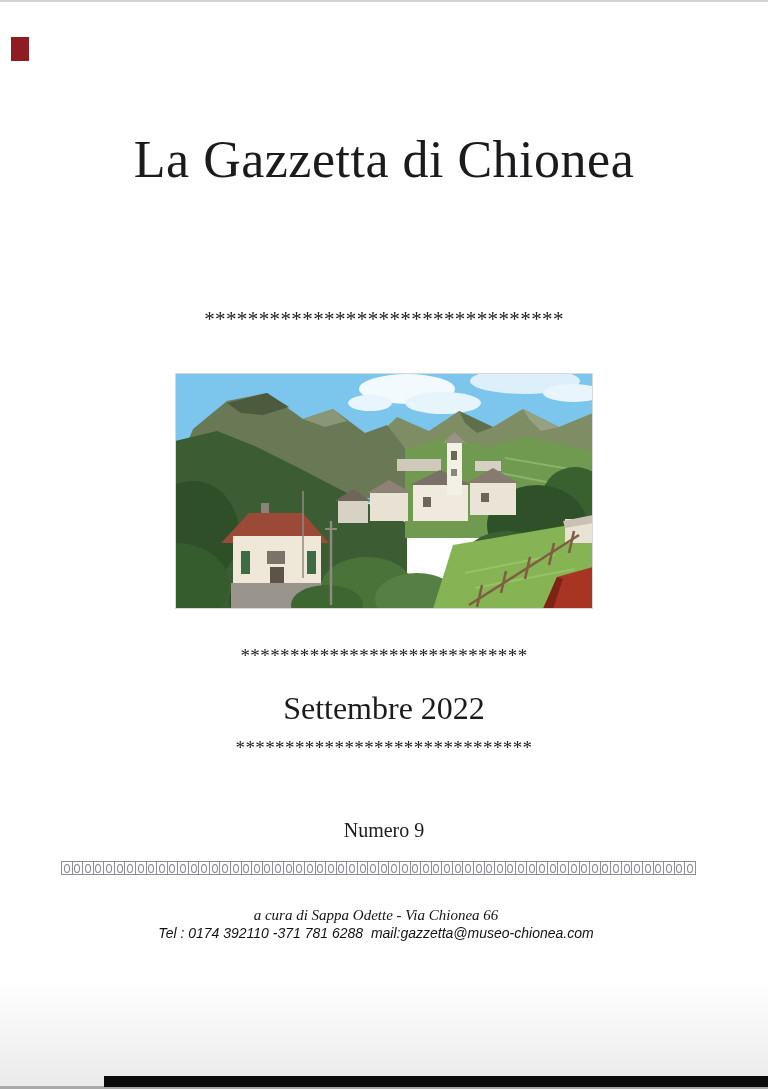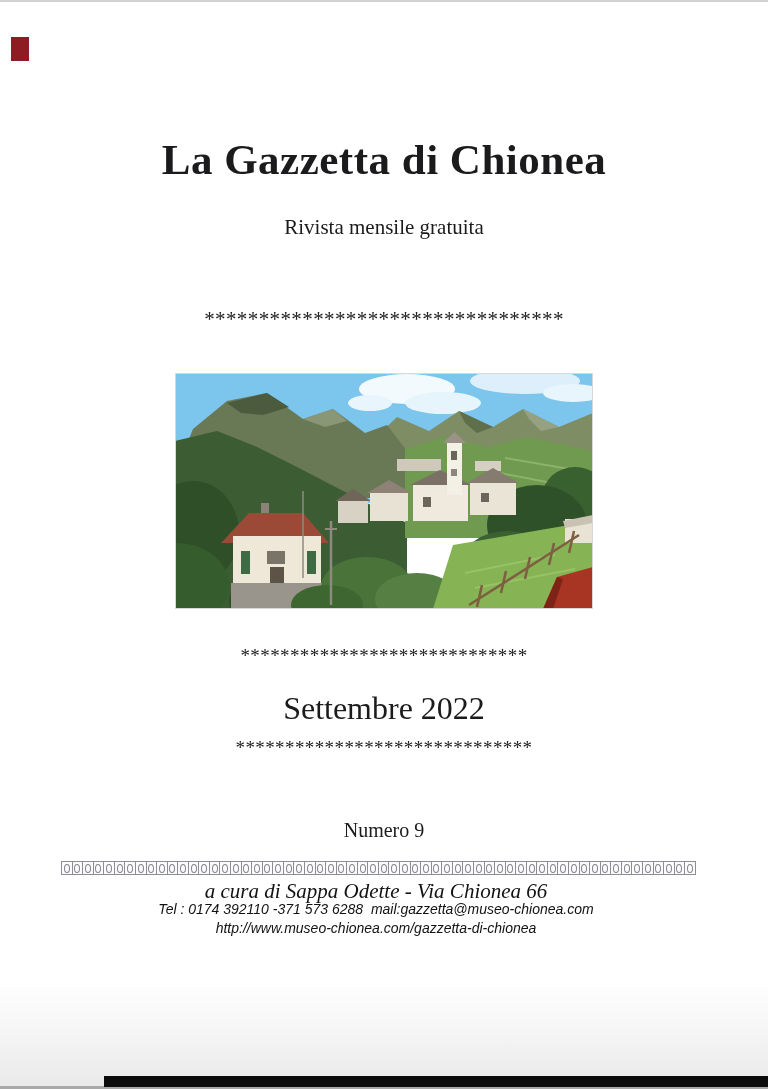--- a/index.html
+++ b/index.html
@@ -4,58 +4,57 @@
 <style>
   html,body{margin:0;padding:0;background:#ffffff;}
   #page{position:relative;width:768px;height:1089px;background:#ffffff;overflow:hidden;
         font-family:"Liberation Serif", serif;color:#1b1b1d;}
   .abs{position:absolute;}
   .centered{left:0;width:768px;text-align:center;}
 
   #top-border{left:0;top:0;width:768px;height:2px;background:#d2d2d2;}
   #red-marker{left:11px;top:37px;width:18px;height:24px;background:#8e1d23;}
 
-  #title{top:130px;font-size:43px;line-height:60px;font-weight:bold;margin:0;letter-spacing:0.5px;}
+  #title{top:130px;font-size:52px;line-height:60px;font-weight:normal;margin:0;letter-spacing:0.5px;}
   #subtitle{top:212px;font-size:21px;line-height:30px;}
 
   .stars{color:#1c1c1e;letter-spacing:0.4px;white-space:pre;}
   #stars1{top:308px;font-size:21px;line-height:22px;}
   #stars2{top:646px;font-size:19px;line-height:20px;}
   #stars3{top:738px;font-size:19px;line-height:20px;}
 
   #photo{left:175px;top:373px;width:418px;height:236px;display:block;}
 
   #month{top:690px;font-size:32px;line-height:36px;}
   #issue{top:814px;font-size:20px;line-height:32px;}
 
   #ornament{left:62px;top:861px;width:634px;height:14px;display:flex;}
   .orn-cell{flex:1 1 auto;border:1px solid #8d8d97;margin-left:-1px;display:flex;
             align-items:center;justify-content:center;box-sizing:border-box;background:#fcfcfc;}
   .orn-dot{width:6px;height:9px;border:1px solid #83838e;border-radius:50%;box-sizing:border-box;}
 
   #footer{left:0;top:882px;width:752px;text-align:center;}
   .f-line{white-space:pre;font-style:italic;color:#121214;}
-  .f-serif{font-family:"Liberation Serif", serif;font-size:21px;line-height:18px;}
+  .f-serif{font-family:"Liberation Serif", serif;font-size:15px;line-height:18px;margin-top:24px;}
   .f-sans{font-family:"Liberation Sans", sans-serif;font-size:14px;line-height:19px;}
 
   #bottom-shadow{left:0;top:980px;width:768px;height:106px;
                  background:linear-gradient(#ffffff, #eaeaea);}
   #bottom-border{left:0;top:1086px;width:768px;height:3px;background:#a9a9a9;}
   #black-bar{left:104px;top:1076px;width:664px;height:11px;background:#0c0c0c;}
 </style>
 </head>
 <body>
 
 <div id="page">
 
   <div id="top-border" class="abs"></div>
   <div id="red-marker" class="abs"></div>
 
   <h1 id="title" class="abs centered">La Gazzetta di Chionea</h1>
-  <div id="subtitle" class="abs centered">Rivista mensile gratuita</div>
 
   <div id="stars1" class="abs centered stars">*********************************</div>
 
   <svg id="photo" class="abs" viewBox="0 0 418 236" xmlns="http://www.w3.org/2000/svg" preserveAspectRatio="none">
 
     <g>
       <rect x="0" y="0" width="418" height="130" fill="#7cc5ec"></rect>
       <ellipse cx="232" cy="16" rx="48" ry="15" fill="#f2fafe"></ellipse>
       <ellipse cx="268" cy="30" rx="38" ry="11" fill="#e6f4fc"></ellipse>
       <ellipse cx="350" cy="8" rx="55" ry="13" fill="#ddeffa"></ellipse>
@@ -336,21 +335,20 @@
       <span class="orn-cell">
         <span class="orn-dot"></span>
       </span>
       <span class="orn-cell">
         <span class="orn-dot"></span>
       </span>
     </div>
 
   <div id="footer" class="abs">
     <div class="f-line f-serif">a cura di Sappa Odette - Via Chionea 66</div>
-    <div class="f-line f-sans">Tel : 0174 392110 -371 573 6288  mail:gazzetta@museo-chionea.com</div>
-    <div class="f-line f-sans">http://www.museo-chionea.com/gazzetta-di-chionea</div>
+    <div class="f-line f-sans">Tel : 0174 392110 -371 781 6288  mail:gazzetta@museo-chionea.com</div>
   </div>
 
   <div id="bottom-shadow" class="abs"></div>
   <div id="bottom-border" class="abs"></div>
   <div id="black-bar" class="abs"></div>
 
 </div>
 
 </body></html>

